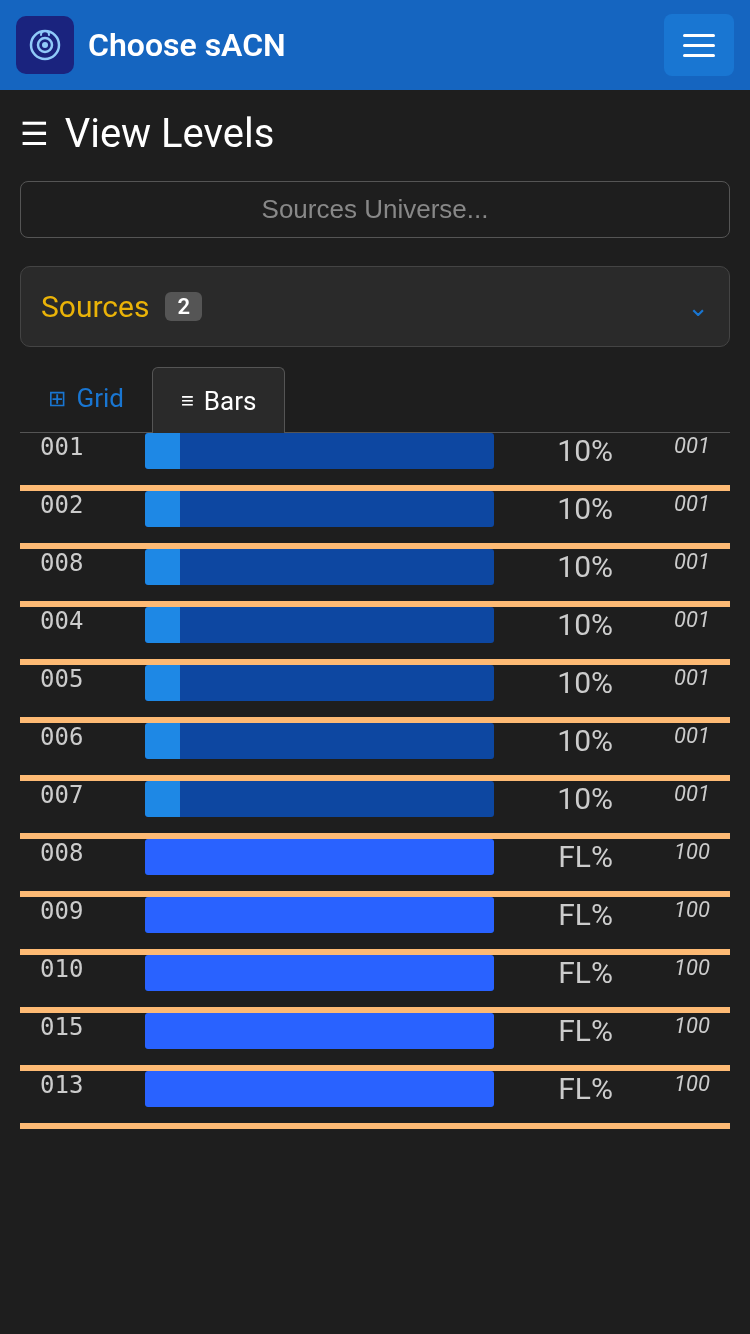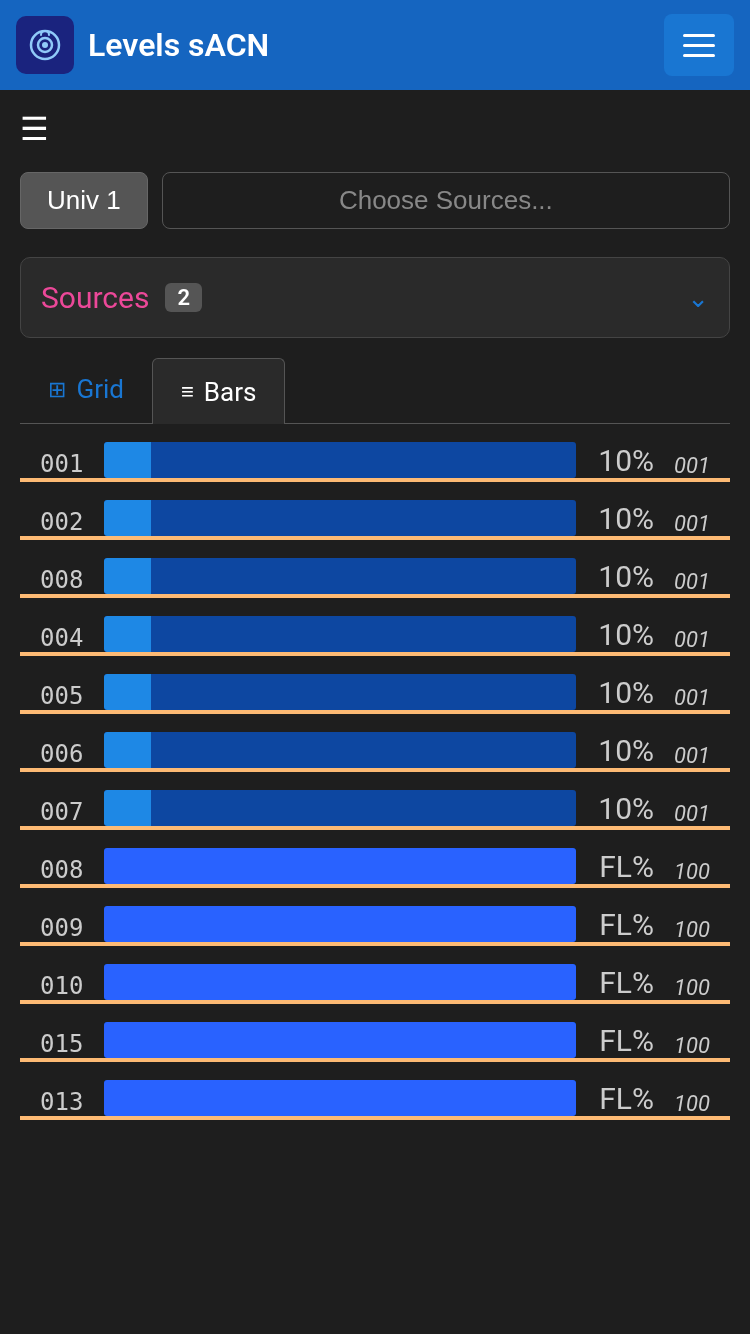--- a/index.html
+++ b/index.html
@@ -136,21 +136,21 @@
       cursor: pointer;
     }
     .sources-left {
       display: flex;
       align-items: center;
       gap: 16px;
     }
     .sources-label {
       font-size: 30px;
       font-weight: 400;
-      color: #ec4899;
+      color: #eab308;
     }
     .sources-badge {
       background: #555;
       color: #ffffff;
       font-size: 22px;
       font-weight: 600;
       border-radius: 6px;
       padding: 2px 12px;
       min-width: 36px;
       text-align: center;
@@ -190,24 +190,25 @@
     .tab-icon {
       font-size: 22px;
     }
 
     
     .channel-list {
       padding: 0 0;
     }
     .channel-row {
       display: flex;
-      align-items: flex-end;
+      align-items: flex-start;
       padding: 0 20px;
       height: 58px;
-      border-bottom: 4px solid #fdba74;
+      border-bottom: 6px solid #fdba74;
+      gap: 41px;
     }
     .ch-num {
       font-size: 24px;
       color: #cccccc;
       width: 56px;
       flex-shrink: 0;
       font-family: monospace;
     }
     .ch-bar-container {
       flex: 1;
@@ -255,39 +256,39 @@
   <div class="header-left">
     <div class="app-icon">
       <svg width="40" height="40" viewBox="0 0 40 40" fill="none">
         <circle cx="20" cy="20" r="14" stroke="#90CAF9" stroke-width="2.5" fill="none"></circle>
         <circle cx="20" cy="20" r="7" stroke="#90CAF9" stroke-width="2.5" fill="none"></circle>
         <circle cx="20" cy="20" r="3" fill="#90CAF9"></circle>
         <path d="M20 6 Q24 6 24 10" stroke="#90CAF9" stroke-width="2" fill="none" stroke-linecap="round"></path>
         <path d="M20 6 Q16 6 16 10" stroke="#90CAF9" stroke-width="2" fill="none" stroke-linecap="round"></path>
       </svg>
     </div>
-    <span class="app-title">Levels sACN</span>
+    <span class="app-title">Choose sACN</span>
   </div>
   <button class="menu-button">
     <span></span>
     <span></span>
     <span></span>
   </button>
 </div>
 
 <div class="content">
 
   <div class="page-title-row">
     <span class="list-icon">☰</span>
+    <span class="page-title">View Levels</span>
   </div>
 
   <div class="univ-selector">
-    <button class="univ-btn-active">Univ 1</button>
     <button class="univ-btn-choose">
-      <span>Choose Sources...</span>
+      <span>Sources Universe...</span>
     </button>
   </div>
 
 
   <div class="sources-accordion">
     <div class="sources-header">
       <div class="sources-left">
         <span class="sources-label">Sources</span>
         <span class="sources-badge">2</span>
       </div>

